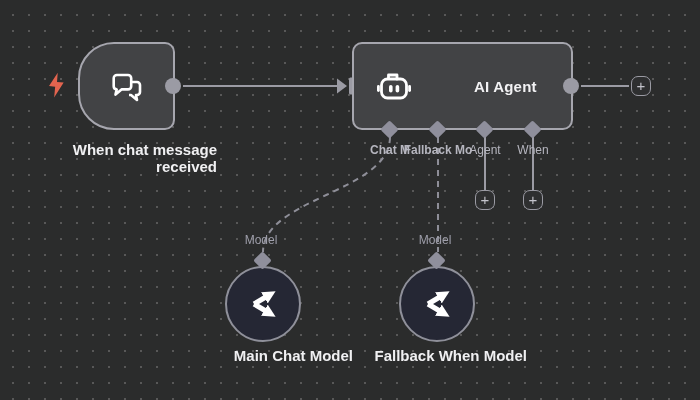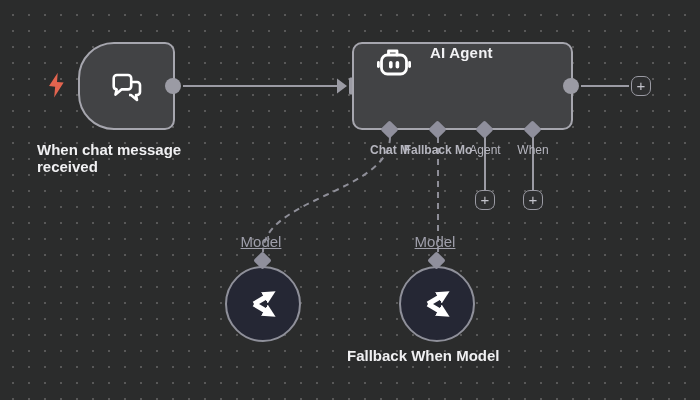--- a/index.html
+++ b/index.html
@@ -20,47 +20,47 @@
     position:absolute;z-index:2;background:#424345;
     border:2px solid #a6a6ae;box-sizing:border-box;
   }
   .node-trigger{
     left:78px;top:42px;width:97px;height:88px;
     border-radius:36px 10px 10px 36px;
     display:flex;align-items:center;justify-content:center;
   }
   .node-agent{
     left:352px;top:42px;width:221px;height:88px;border-radius:10px;
-    display:flex;align-items:flex-start;padding-left:22px;
+    display:flex;align-items:center;padding-left:22px;gap:44px;
   }
   .agent-title{
     margin-left:18px;color:#f2f2f4;font-size:15px;font-weight:700;letter-spacing:.2px;
   }
   .out-dot{
     position:absolute;z-index:3;width:16px;height:16px;border-radius:50%;
     background:#9b9ba4;top:50%;right:-8px;transform:translateY(-50%);
   }
   .node-label{
     position:absolute;z-index:2;color:#f0f0f2;font-size:15px;font-weight:700;
-    text-align:left;line-height:17px;
+    text-align:right;line-height:17px;
   }
   .trigger-label{left:37px;top:141px;width:180px;}
   .model-label-main{left:173px;top:347px;width:180px;}
   .model-label-fallback{left:347px;top:347px;width:180px;}
   .diamond{
     position:absolute;z-index:3;width:13px;height:13px;background:#8f8f9c;
     transform:rotate(45deg);border-radius:2px;
   }
   .port-label{
     position:absolute;z-index:2;color:#b6b6bf;font-size:12px;white-space:nowrap;
     transform:translateX(-50%);top:143px;
   }
   .model-port-label{
-    position:absolute;z-index:2;color:#9f9fab;font-size:15px;white-space:nowrap;
-    transform:translateX(-50%);top:233px;text-decoration:underline;
+    position:absolute;z-index:2;color:#9f9fab;font-size:12px;white-space:nowrap;
+    transform:translateX(-50%);top:233px;
   }
   .plus-btn{
     position:absolute;z-index:3;width:20px;height:20px;box-sizing:border-box;
     border:1.5px solid #9a9aa3;border-radius:7px;background:#2e2f30;
     color:#c4c4cc;font-size:15px;line-height:17px;text-align:center;cursor:pointer;
   }
   .node-circle{
     position:absolute;z-index:2;width:72px;height:72px;border-radius:50%;
     background:#252734;border:2.5px solid #8f909a;box-sizing:content-box;
     display:flex;align-items:center;justify-content:center;
@@ -147,15 +147,16 @@
       <path d="M11,20 L27,29.5" stroke="#ffffff" stroke-width="5" fill="none" marker-end="url(#ah)"></path>
     </svg>
   </div>
   <div class="node-circle circle-fallback">
     <svg width="40" height="40" viewBox="0 0 40 40">
       <path d="M11,20 L27,10.5" stroke="#ffffff" stroke-width="5" fill="none" marker-end="url(#ah)"></path>
       <path d="M11,20 L27,29.5" stroke="#ffffff" stroke-width="5" fill="none" marker-end="url(#ah)"></path>
     </svg>
   </div>
 
+  <div class="node-label model-label-main">Main Chat Model</div>
   <div class="node-label model-label-fallback">Fallback When Model</div>
 
 </div>
 
 </body></html>

